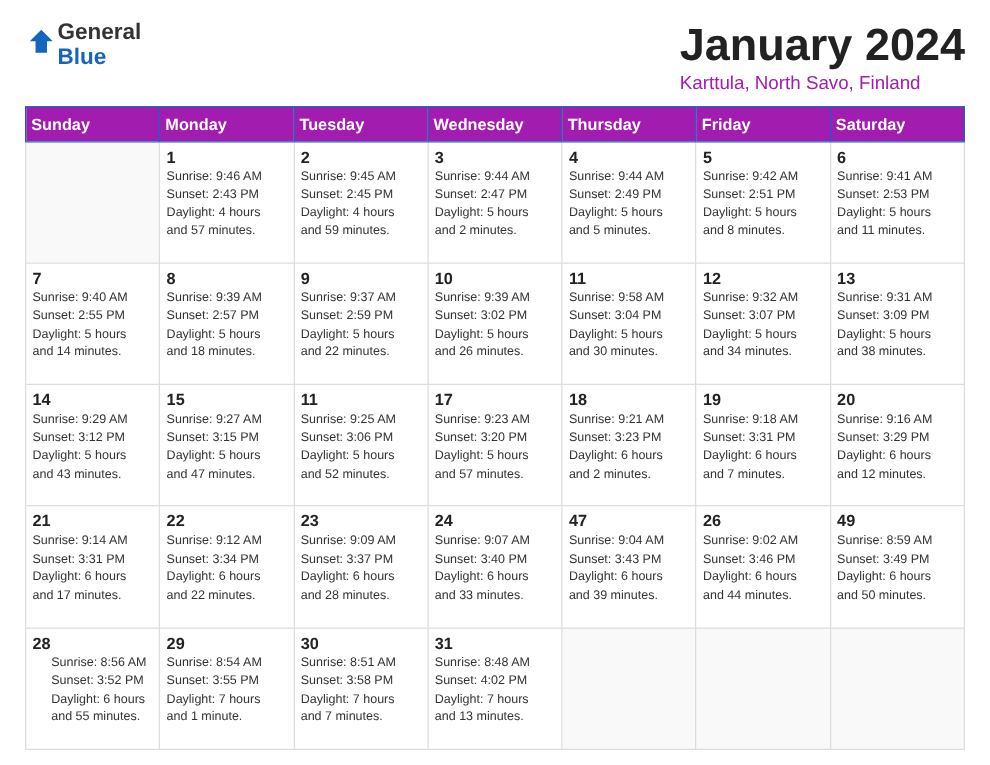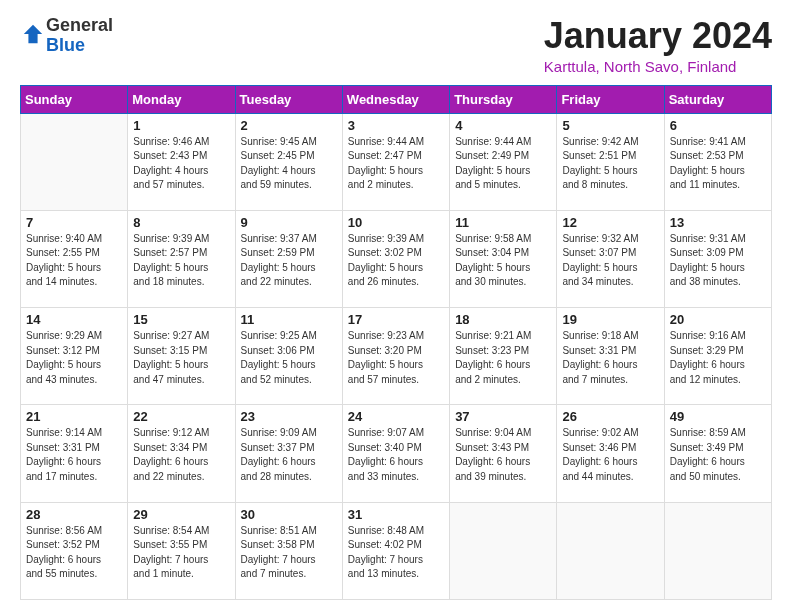--- a/index.html
+++ b/index.html
@@ -302,21 +302,21 @@
 and 28 minutes.</div>
           </td>
           <td>
             <span class="day-number">24</span>
             <div class="day-info" style="white-space: pre-line;">Sunrise: 9:07 AM
 Sunset: 3:40 PM
 Daylight: 6 hours
 and 33 minutes.</div>
           </td>
           <td>
-            <span class="day-number">37</span>
+            <span class="day-number">47</span>
             <div class="day-info" style="white-space: pre-line;">Sunrise: 9:04 AM
 Sunset: 3:43 PM
 Daylight: 6 hours
 and 39 minutes.</div>
           </td>
           <td>
             <span class="day-number">26</span>
             <div class="day-info" style="white-space: pre-line;">Sunrise: 9:02 AM
 Sunset: 3:46 PM
 Daylight: 6 hours
@@ -326,21 +326,21 @@
             <span class="day-number">49</span>
             <div class="day-info" style="white-space: pre-line;">Sunrise: 8:59 AM
 Sunset: 3:49 PM
 Daylight: 6 hours
 and 50 minutes.</div>
           </td>
         </tr>
         <tr class="week-row">
           <td>
             <span class="day-number">28</span>
-            <div class="day-info" style="white-space: pre-line;">Sunrise: 8:56 AM
+            <div class="day-info" style="white-space: pre-line; margin-left: 15px;">Sunrise: 8:56 AM
 Sunset: 3:52 PM
 Daylight: 6 hours
 and 55 minutes.</div>
           </td>
           <td>
             <span class="day-number">29</span>
             <div class="day-info" style="white-space: pre-line;">Sunrise: 8:54 AM
 Sunset: 3:55 PM
 Daylight: 7 hours
 and 1 minute.</div>

